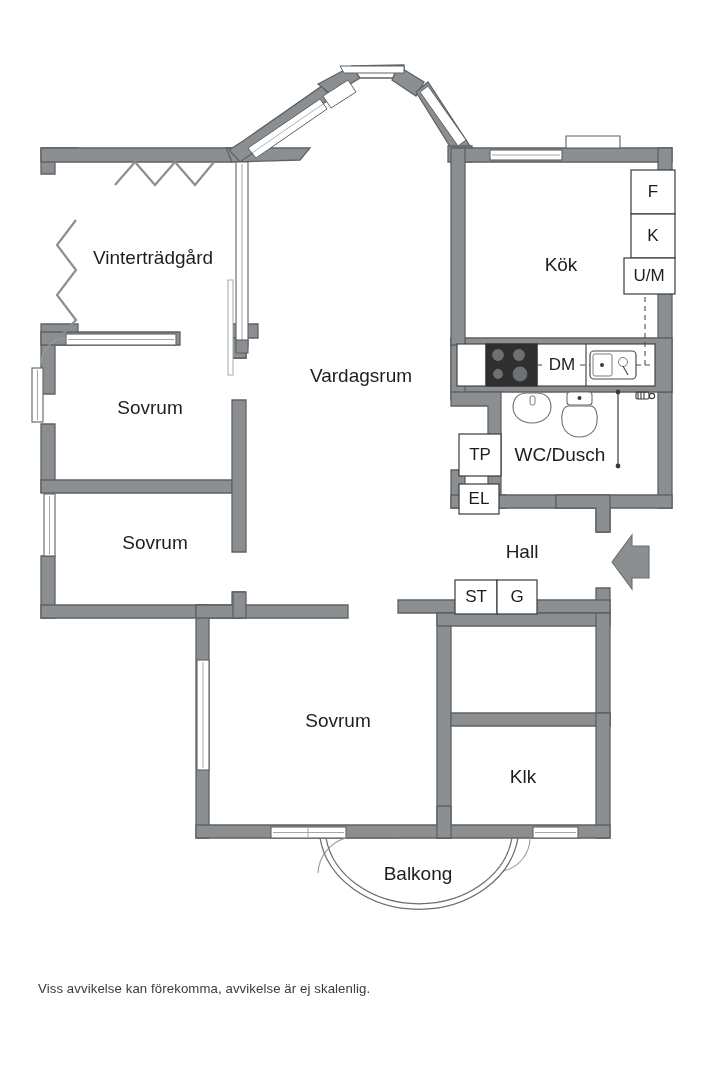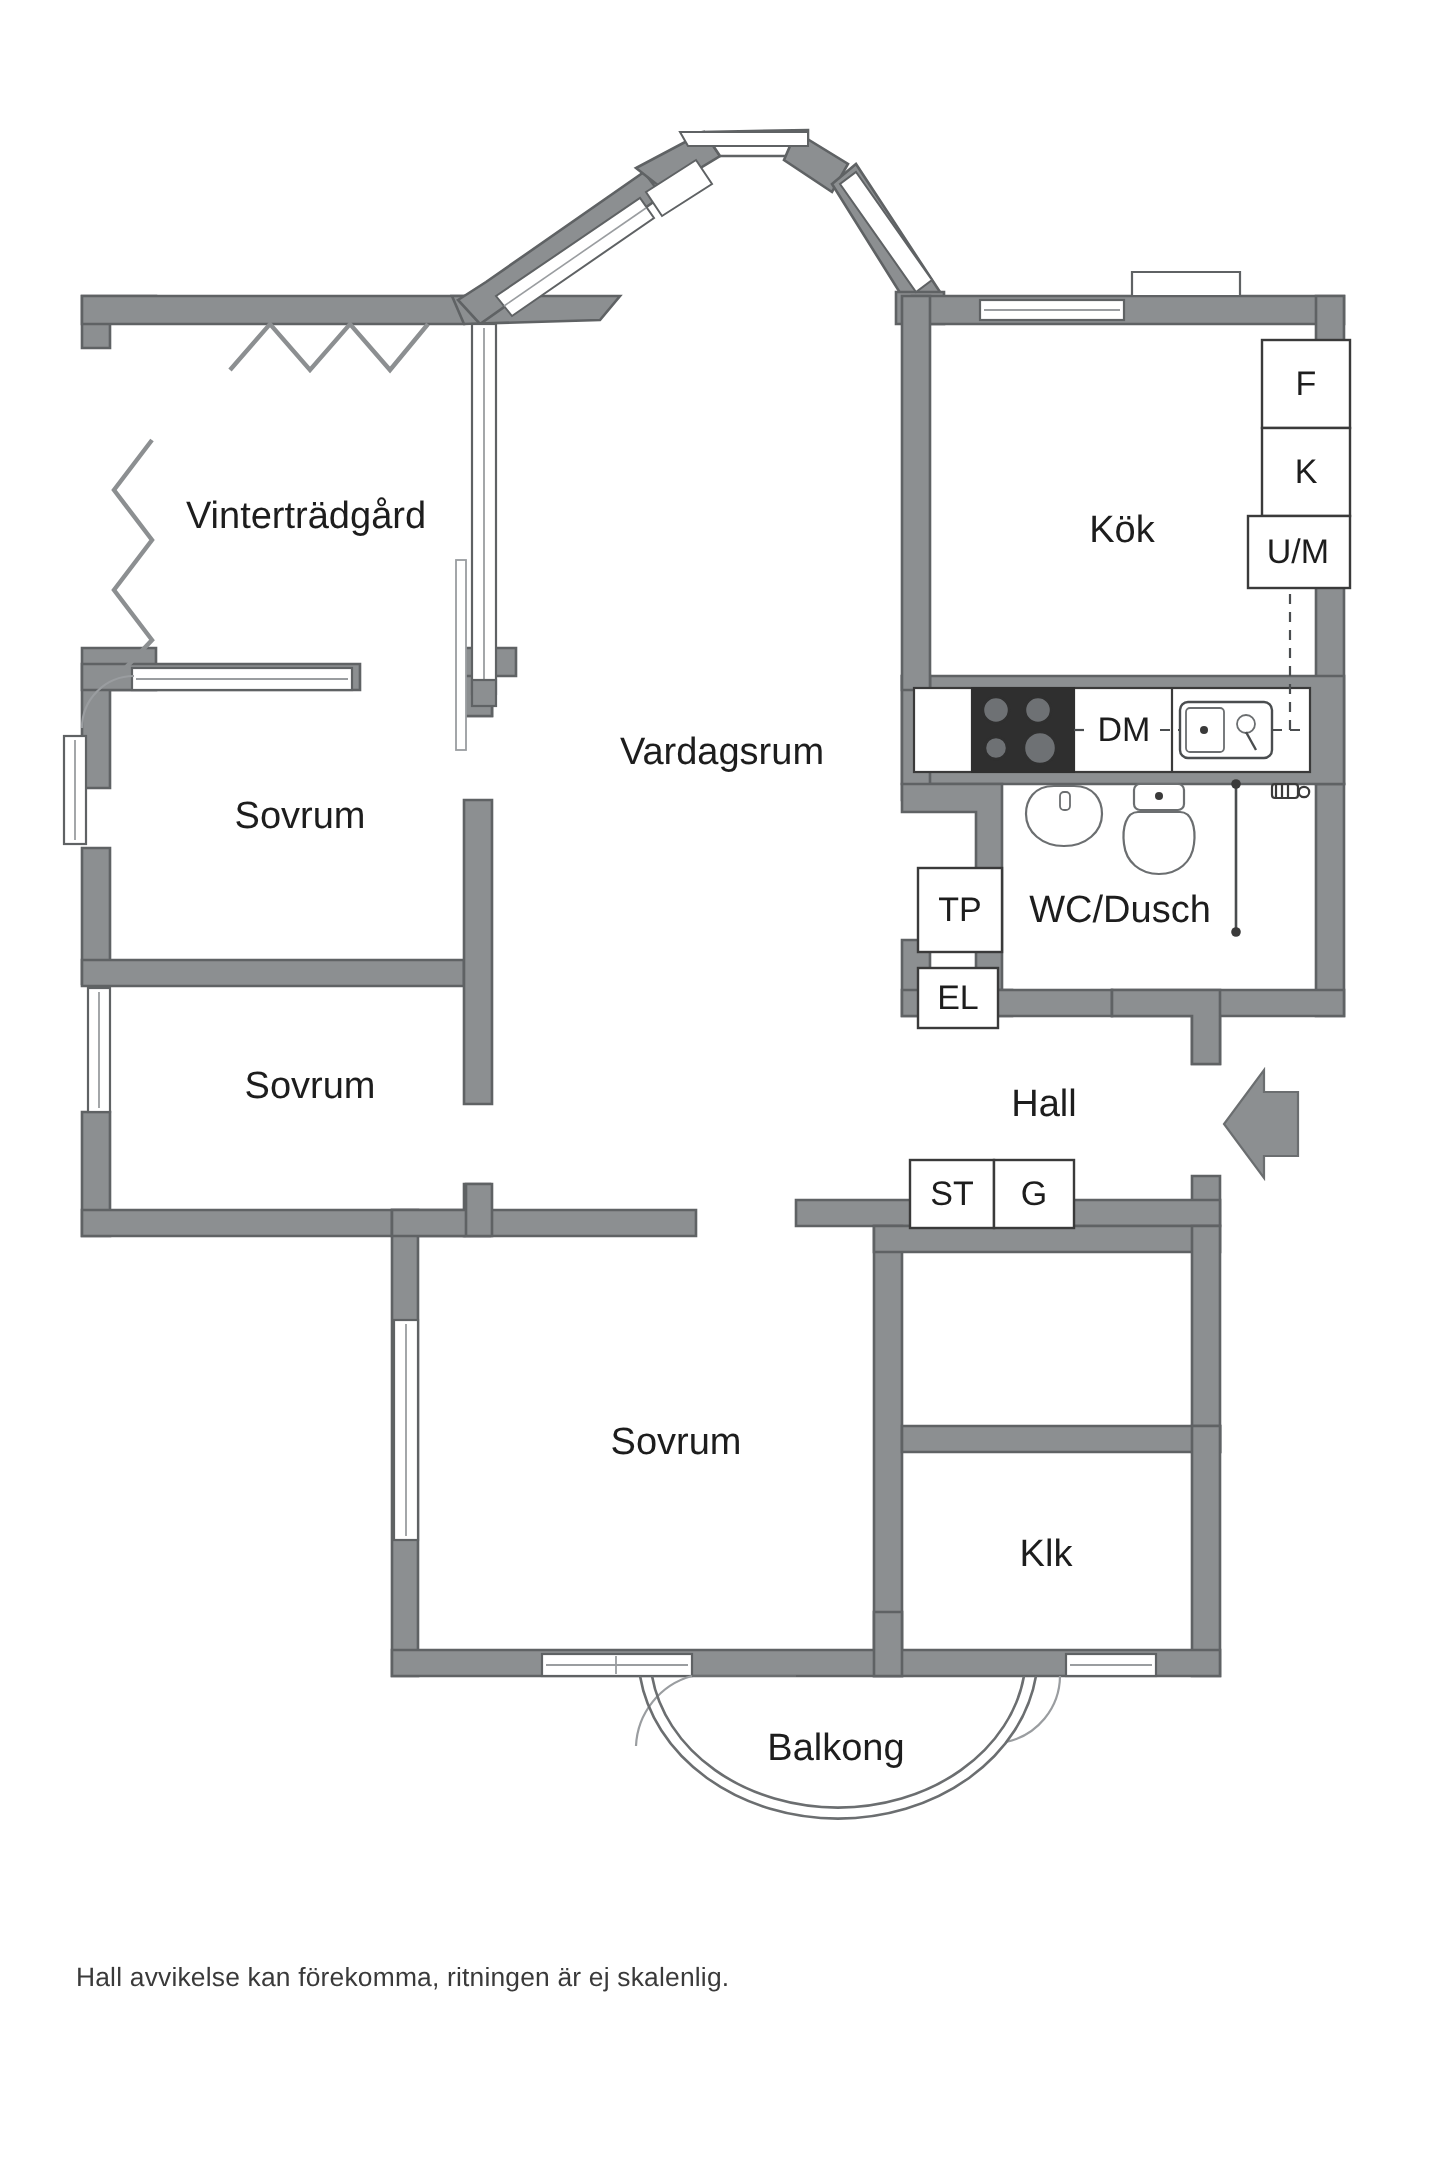--- a/index.html
+++ b/index.html
@@ -292,15 +292,15 @@
       <text class="room-label" x="155" y="544">Sovrum</text>
       <text class="room-label" x="560" y="456">WC/Dusch</text>
       <text class="room-label" x="522" y="553">Hall</text>
       <text class="room-label" x="338" y="722">Sovrum</text>
       <text class="room-label" x="523" y="778">Klk</text>
       <text class="room-label" x="418" y="875">Balkong</text>
     </g>
 
   </svg>
 
-  <div class="footnote">Hall avvikelse kan förekomma, ritningen är ej skalenlig.</div>
+  <div class="footnote">Viss avvikelse kan förekomma, avvikelse är ej skalenlig.</div>
 
 </div>
 
 </body></html>

